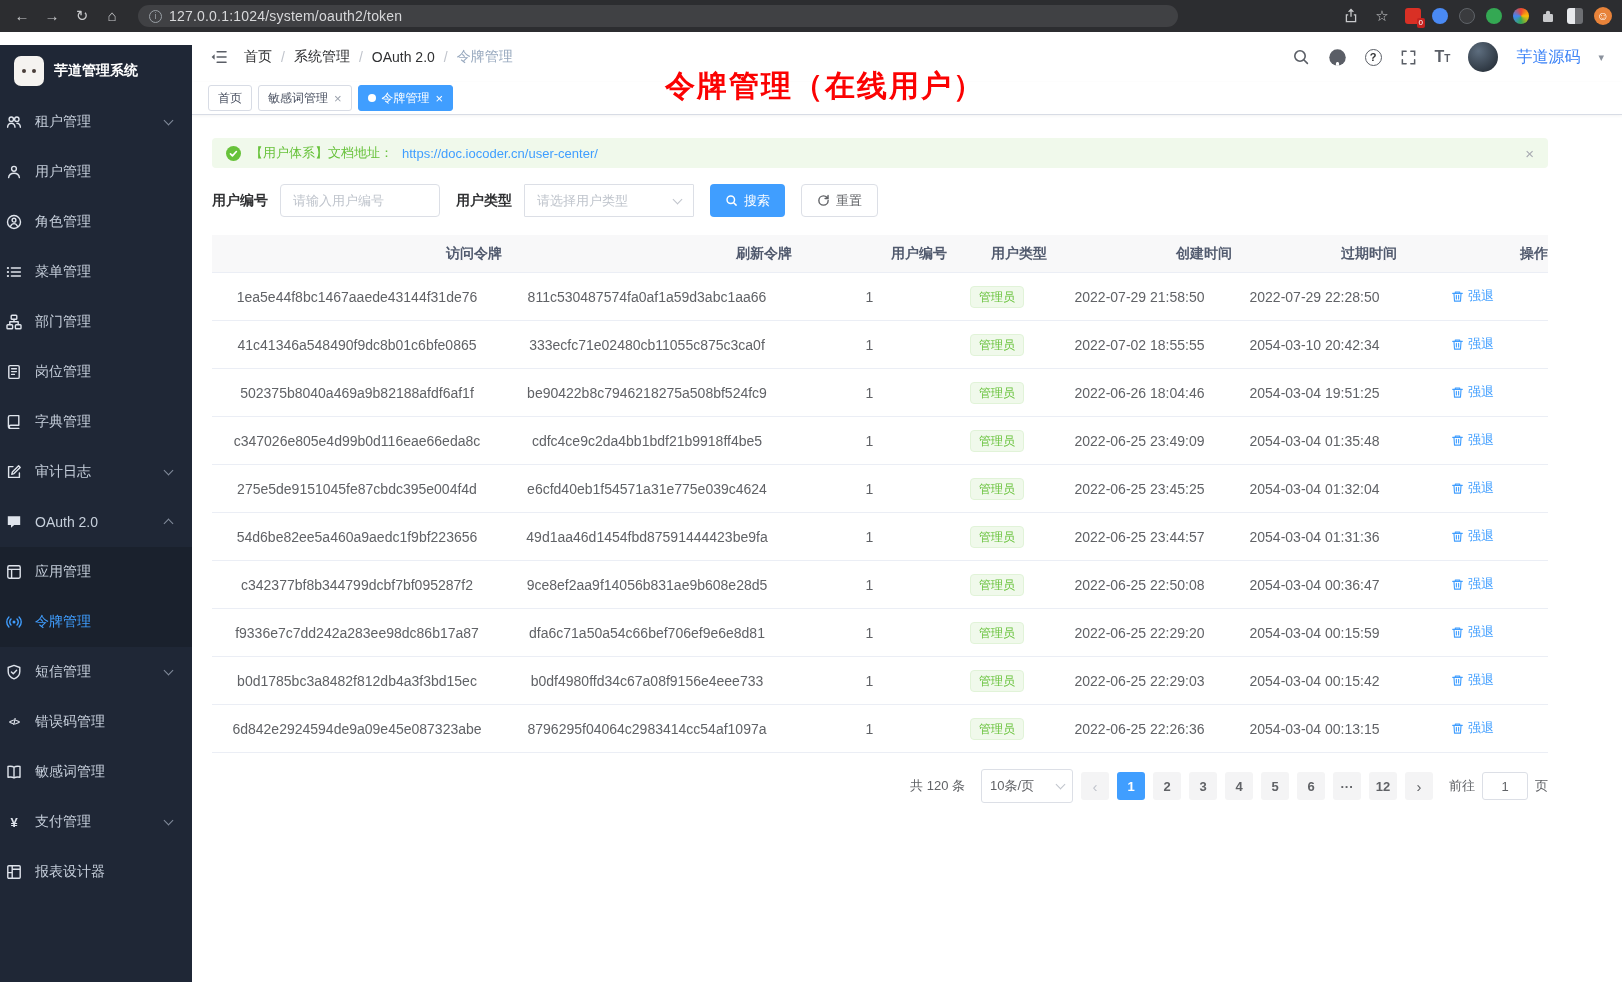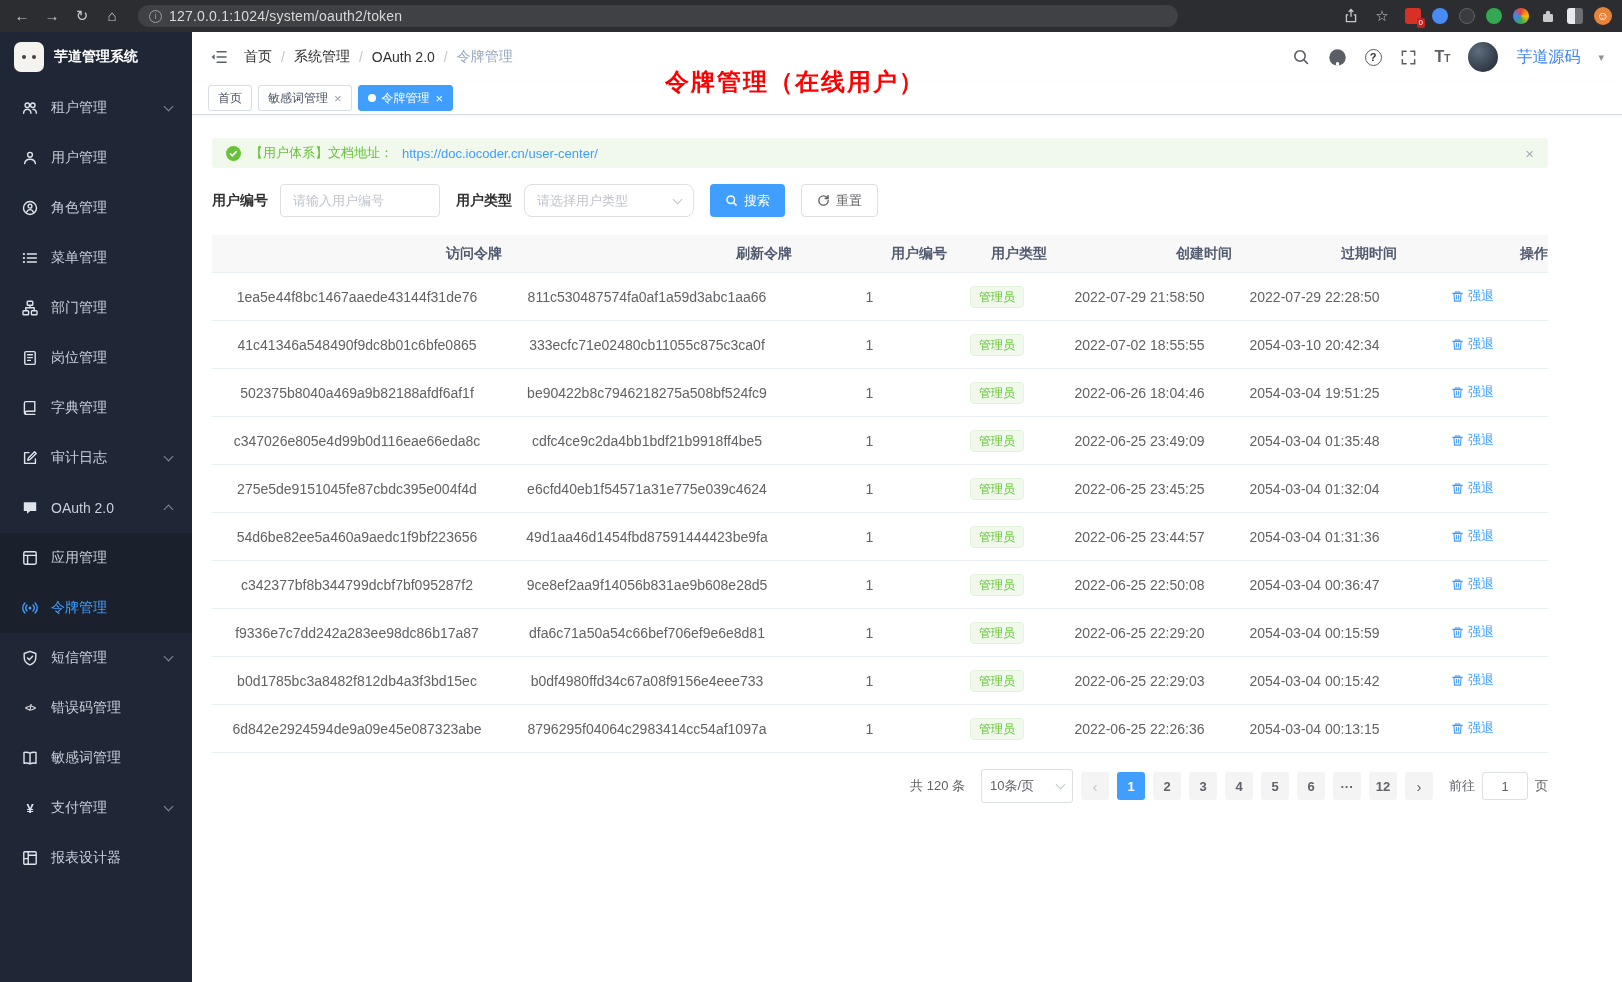--- a/index.html
+++ b/index.html
@@ -20,27 +20,27 @@
   .ext-red{width:16px;height:16px;border-radius:3px;background:#d93025;position:relative;cursor:pointer}
   .ext-badge{position:absolute;right:-4px;bottom:-4px;background:#c5221f;color:#fff;font-size:8px;line-height:10px;padding:0 2px;border-radius:2px}
   .ext-blue{background:#4a8af4}
   .ext-dark{background:#3a3b3e;border:1px solid #5f6368}
   .ext-green{background:#34a853}
   .ext-wheel{background:conic-gradient(#ea4335,#fbbc05,#34a853,#4285f4,#ea4335)}
   .split-ic{width:16px;height:16px;border-radius:3px;background:linear-gradient(to right,#e8eaed 50%,#6d6f73 50%);cursor:pointer}
   .smiley{width:18px;height:18px;border-radius:50%;background:#e8833a;color:#fff;font-size:12px;line-height:18px;text-align:center;cursor:pointer}
 
   
-  .sidebar{position:absolute;top:31px;left:0;bottom:0;width:192px;background:#1f2736;overflow:hidden;z-index:30}
+  .sidebar{position:absolute;top:45px;left:0;bottom:0;width:192px;background:#1f2736;overflow:hidden;z-index:30}
   .logo-row{height:52px;display:flex;align-items:center;gap:10px;padding:0 14px}
   .logo-img{width:30px;height:30px;border-radius:7px;background:#f5f3f0;position:relative;flex:0 0 auto}
   .logo-img::before,.logo-img::after{content:"";position:absolute;top:13px;width:4px;height:4px;border-radius:50%;background:#4a3f3a}
   .logo-img::before{left:8px}.logo-img::after{right:8px}
   .logo-title{color:#fff;font-size:14px;font-weight:700;white-space:nowrap}
-  .mitem{height:50px;display:flex;align-items:center;padding-left:22px;gap:13px;color:#c6cfdb;font-size:14px;cursor:pointer;position:relative}
+  .mitem{height:50px;display:flex;align-items:center;padding-left:6px;gap:13px;color:#c6cfdb;font-size:14px;cursor:pointer;position:relative}
   .mitem .mi{color:#dfe4ec;flex:0 0 auto}
   .submenu{background:#1a212d}
   .submenu .mitem{height:50px}
   .mitem.active{color:#409eff}
   .mitem.active .mi{color:#409eff}
   .chev{width:7px;height:7px;border-right:1.4px solid #838c9c;border-bottom:1.4px solid #838c9c;position:absolute;right:20px}
   .chev.down{transform:rotate(45deg);margin-top:-3px}
   .chev.up{transform:rotate(-135deg);margin-top:3px}
   .glyph-ic{font-size:13px;line-height:1;width:16px;text-align:center;color:#dfe4ec;font-weight:700}
   .glyph-ic.small{font-size:9px;letter-spacing:-1px}
@@ -76,21 +76,21 @@
   .okdot{width:15px;height:15px;border-radius:50%;background:#67c23a;display:flex;align-items:center;justify-content:center;flex:0 0 auto}
   .alert-text{color:#67c23a}
   .alert-link{color:#409eff;cursor:pointer;text-decoration:none}
   .alert-close{margin-left:auto;color:#a8abb2;font-size:15px;cursor:pointer}
 
   .filters{width:1336px;display:flex;align-items:center;margin-top:16px;gap:16px}
   .fgroup{display:flex;align-items:center;gap:12px}
   .flabel{font-weight:700;color:#303133;font-size:14px}
   .finput{width:160px;height:33px;border:1px solid #dcdfe6;border-radius:4px;padding:0 12px;font-size:13px;color:#606266}
   .finput::placeholder{color:#bfc4cc}
-  .fselect{width:170px;height:33px;border:1px solid #dcdfe6;border-radius:8px;padding:0 12px;font-size:13px;color:#bfc4cc;display:flex;align-items:center;justify-content:space-between;cursor:pointer;background:#fff}
+  .fselect{width:170px;height:33px;border:1px solid #dcdfe6;border-radius:1px;padding:0 12px;font-size:13px;color:#bfc4cc;display:flex;align-items:center;justify-content:space-between;cursor:pointer;background:#fff}
   .sel-caret{width:7px;height:7px;border-right:1.4px solid #c0c4cc;border-bottom:1.4px solid #c0c4cc;transform:rotate(45deg);margin-top:-3px}
   .btn{height:33px;border-radius:4px;font-size:13px;display:flex;align-items:center;gap:6px;padding:0 15px}
   .btn-primary{background:#409eff;color:#fff}
   .btn-plain{background:#fff;border:1px solid #dcdfe6;color:#606266}
 
   
   .table{width:1336px;margin-top:18px;font-size:14px}
   .thead{display:flex;background:#f8f8f9;border-bottom:1px solid #ebeef5;height:38px;align-items:center}
   .th{color:#515a6e;font-weight:700;text-align:right}
   .tr{display:flex;height:48px;align-items:center;border-bottom:1px solid #ebeef5;background:#fff}
@@ -104,21 +104,21 @@
   .ptotal{margin-right:8px}
   .psize{width:92px;height:28px;border:1px solid #dcdfe6;border-radius:3px;display:flex;align-items:center;justify-content:space-between;padding:16px 8px;cursor:pointer;color:#606266}
   .pbtn{min-width:28px;height:28px;border-radius:3px;background:#f4f4f5;color:#606266;font-size:13px;font-weight:700;display:flex;align-items:center;justify-content:center;padding:0 4px}
   .pbtn.active{background:#409eff;color:#fff;cursor:default}
   .pbtn.nav{font-weight:400;font-size:15px}
   .pbtn.disabled{color:#c0c4cc;cursor:not-allowed}
   .goto{display:flex;align-items:center;gap:7px;margin-left:8px}
   .ginput{width:46px;height:28px;border:1px solid #dcdfe6;border-radius:3px;text-align:center;font-size:13px;color:#606266}
 
   
-  .annotation{position:absolute;left:665px;top:66px;font-size:24px;font-weight:700;color:#fb0202;letter-spacing:2px;z-index:50;white-space:nowrap}
+  .annotation{position:absolute;left:665px;top:66px;font-size:30px;font-weight:700;color:#fb0202;letter-spacing:2px;z-index:50;white-space:nowrap}
 </style>
 </head>
 <body>
 
 <div class="chrome">
   <i class="cicon">←</i>
   <i class="cicon">→</i>
   <i class="cicon">↻</i>
   <i class="cicon">⌂</i>
   <div class="urlbar">

